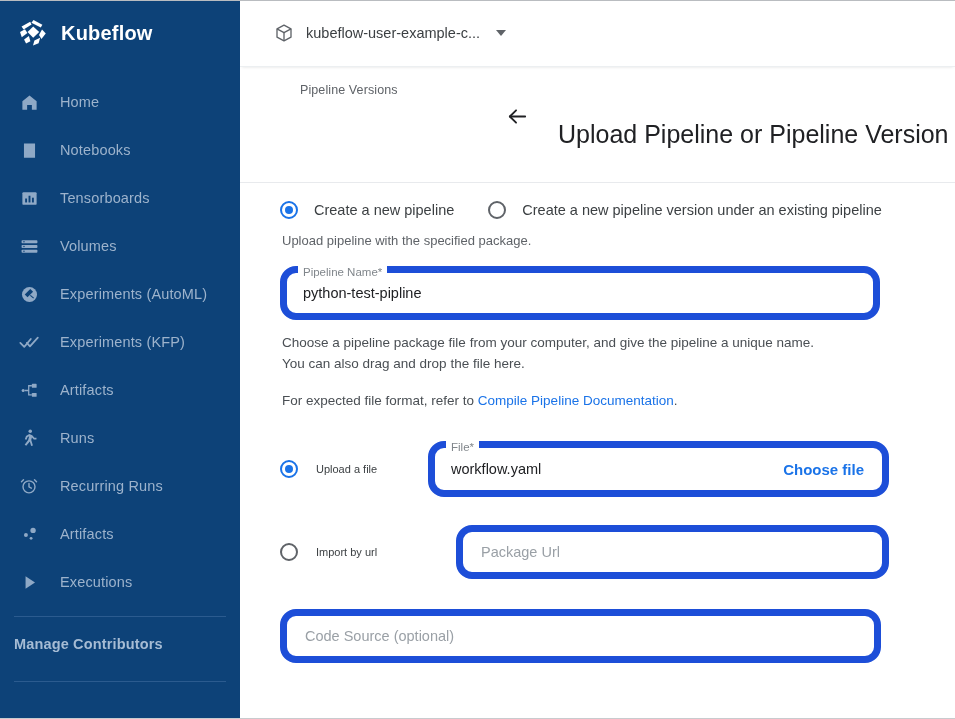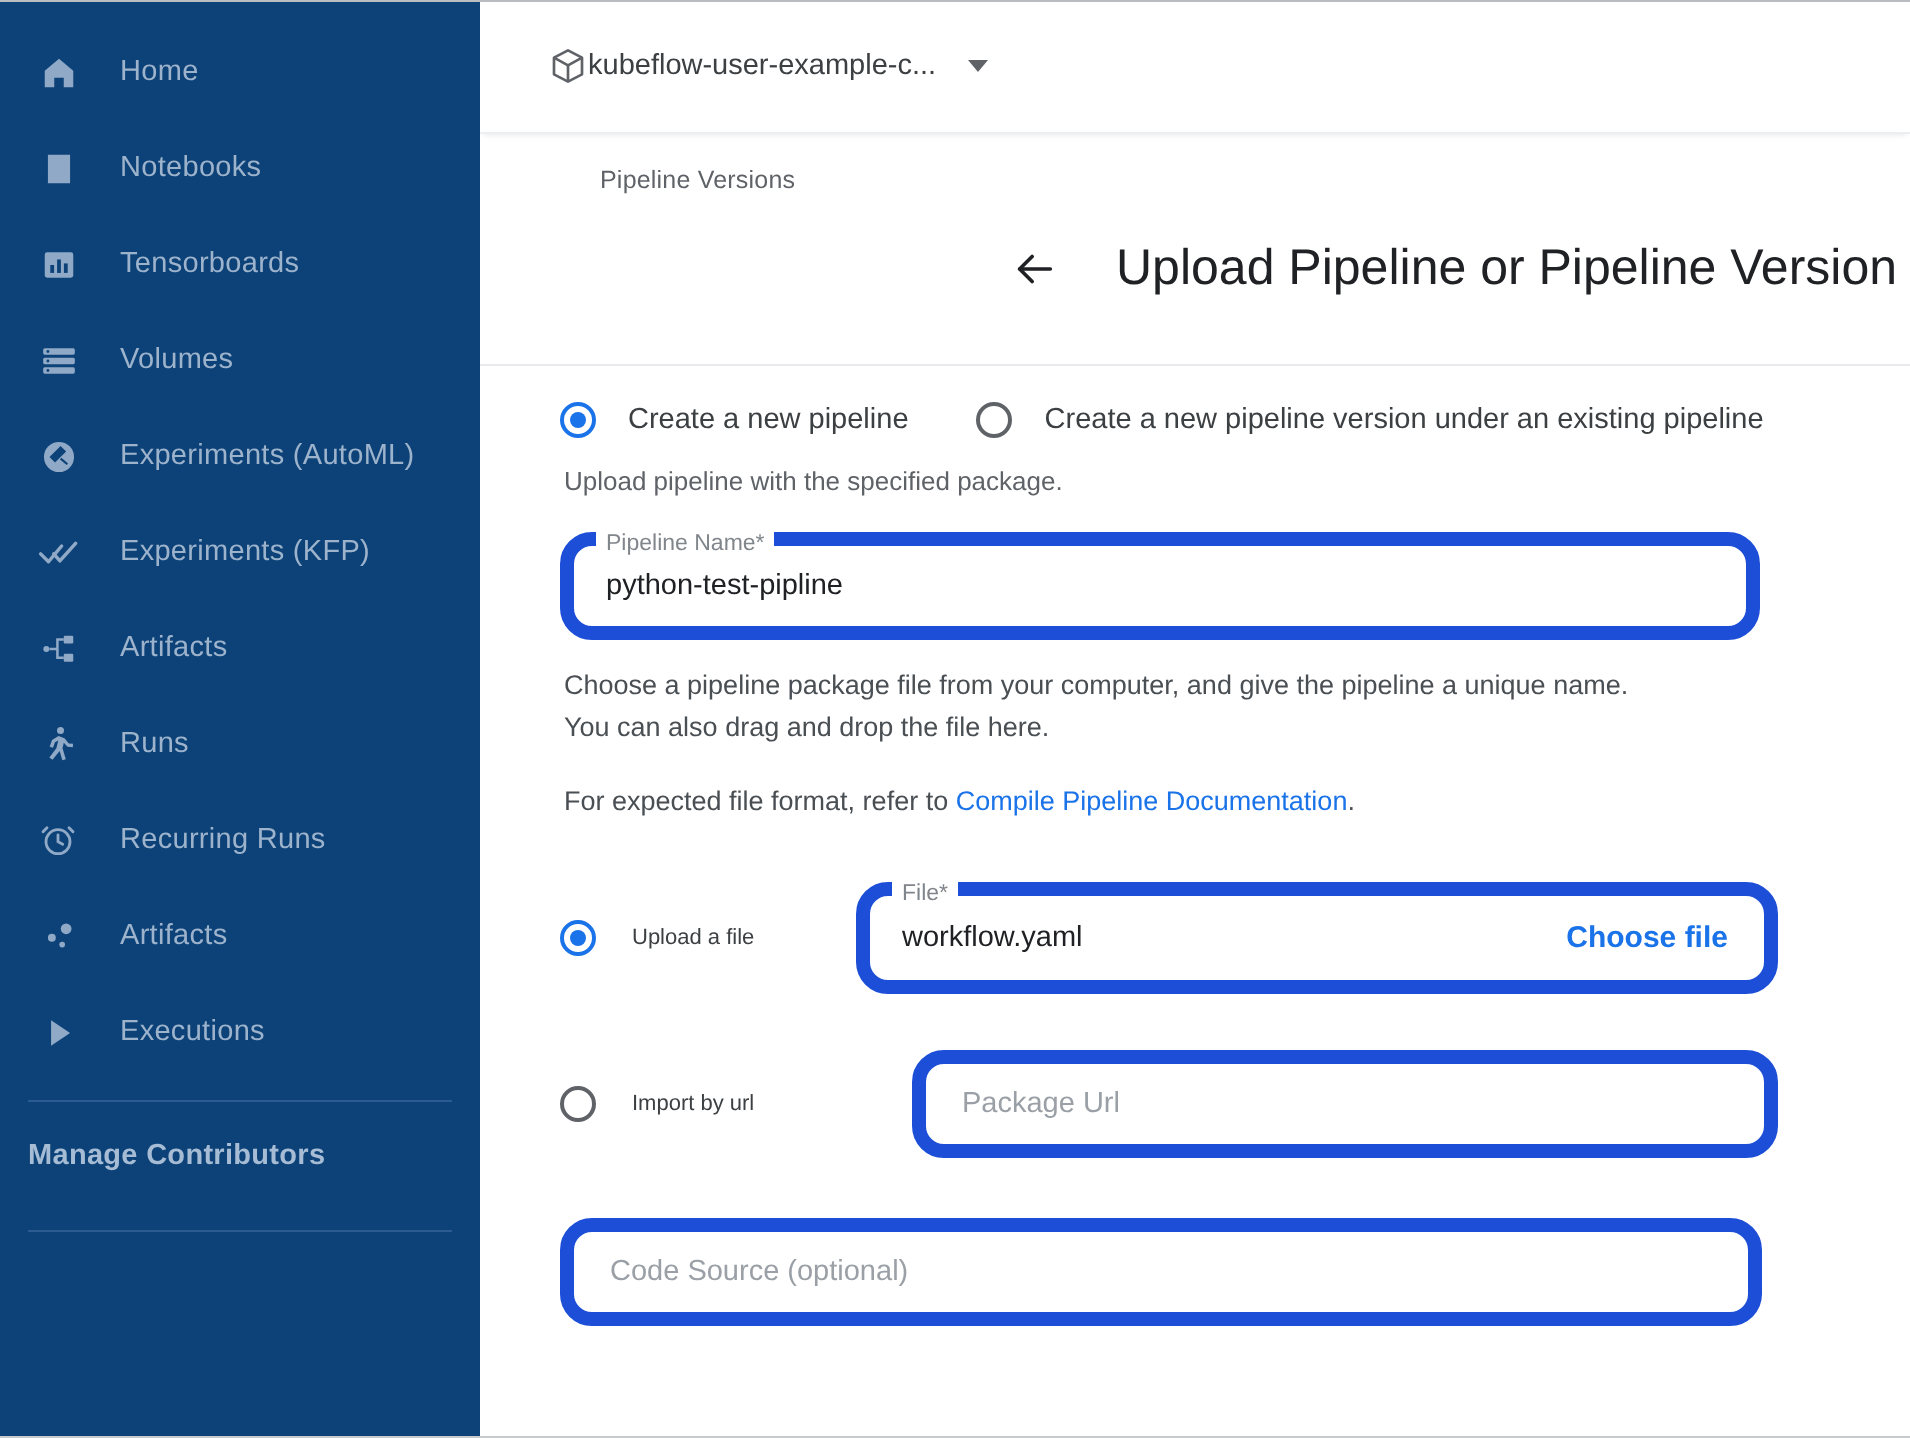--- a/index.html
+++ b/index.html
@@ -112,20 +112,21 @@
     position: relative;
     z-index: 3;
   }
   .ns-selector {
     display: flex;
     align-items: center;
     cursor: pointer;
   }
   .ns-cube { width: 20px; height: 20px; flex: 0 0 20px; color: #5f6368; }
   .ns-text {
+    margin-left: 12px;
     font-size: 14.5px;
     color: #3c4043;
     white-space: nowrap;
   }
   .ns-caret {
     margin-left: 16px;
     width: 0; height: 0;
     border-left: 5px solid transparent;
     border-right: 5px solid transparent;
     border-top: 6px solid #5f6368;
@@ -139,21 +140,20 @@
     border-bottom: 1px solid #e8eaed;
   }
   .breadcrumb {
     padding: 16px 0 0 60px;
     font-size: 12.5px;
     color: #5f6368;
     letter-spacing: 0.1px;
   }
   .title-row {
     display: flex;
-    align-items: center;
     padding: 6px 0 16px 0;
     margin-left: 264px;
   }
   .back-arrow {
     width: 26px; height: 26px;
     flex: 0 0 26px;
     display: flex;
     align-items: center;
     justify-content: center;
     color: #202124;
@@ -330,20 +330,35 @@
     z-index: 10;
   }
 </style>
 </head>
 <body>
 
 <div id="app">
 
   <aside id="sidebar">
 
+    <div class="brand">
+      <span class="brand-logo">
+        <svg viewBox="0 0 32 32" width="30" height="30" fill="#ffffff">
+          <path d="M16 1.6 C8.1 1.6 1.6 8.1 1.6 16 C1.6 23.9 8.1 30.4 16 30.4 C23.9 30.4 30.4 23.9 30.4 16 C30.4 8.1 23.9 1.6 16 1.6 Z M16 4.3 C22.4 4.3 27.7 9.6 27.7 16 C27.7 22.4 22.4 27.7 16 27.7 C9.6 27.7 4.3 22.4 4.3 16 C4.3 9.6 9.6 4.3 16 4.3 Z" opacity="0"></path>
+          <path d="M16.5 2.2 L26.0 7.2 L24.3 10.0 L14.3 5.0 Z"></path>
+          <path d="M3.8 9.0 L13.0 4.0 L14.5 7.0 L6.0 12.2 Z"></path>
+          <path d="M2.2 15.0 L7.4 12.0 L10.0 16.0 L4.0 20.5 Z"></path>
+          <path d="M16.2 9.0 L22.6 14.8 L16.2 21.0 L10.2 15.0 Z"></path>
+          <path d="M25.6 12.3 L29.6 16.6 L25.0 22.5 L22.4 18.0 Z"></path>
+          <path d="M6.5 23.0 L11.6 19.2 L13.2 24.8 L8.6 27.2 Z"></path>
+          <path d="M17.5 24.0 L23.6 21.0 L22.0 27.0 L16.0 29.2 Z"></path>
+        </svg>
+      </span>
+      <span class="brand-name">Kubeflow</span>
+    </div>
 
     <nav class="nav">
 
       <div class="nav-item">
         <span class="nav-icon">
           <svg viewBox="0 0 24 24" width="19" height="19" fill="currentColor">
               <path d="M12 3 L3 10.5 V21 h6 v-6 h6 v6 h6 V10.5 Z"></path>
             </svg>
         </span>
         <span class="nav-label">Home</span>

